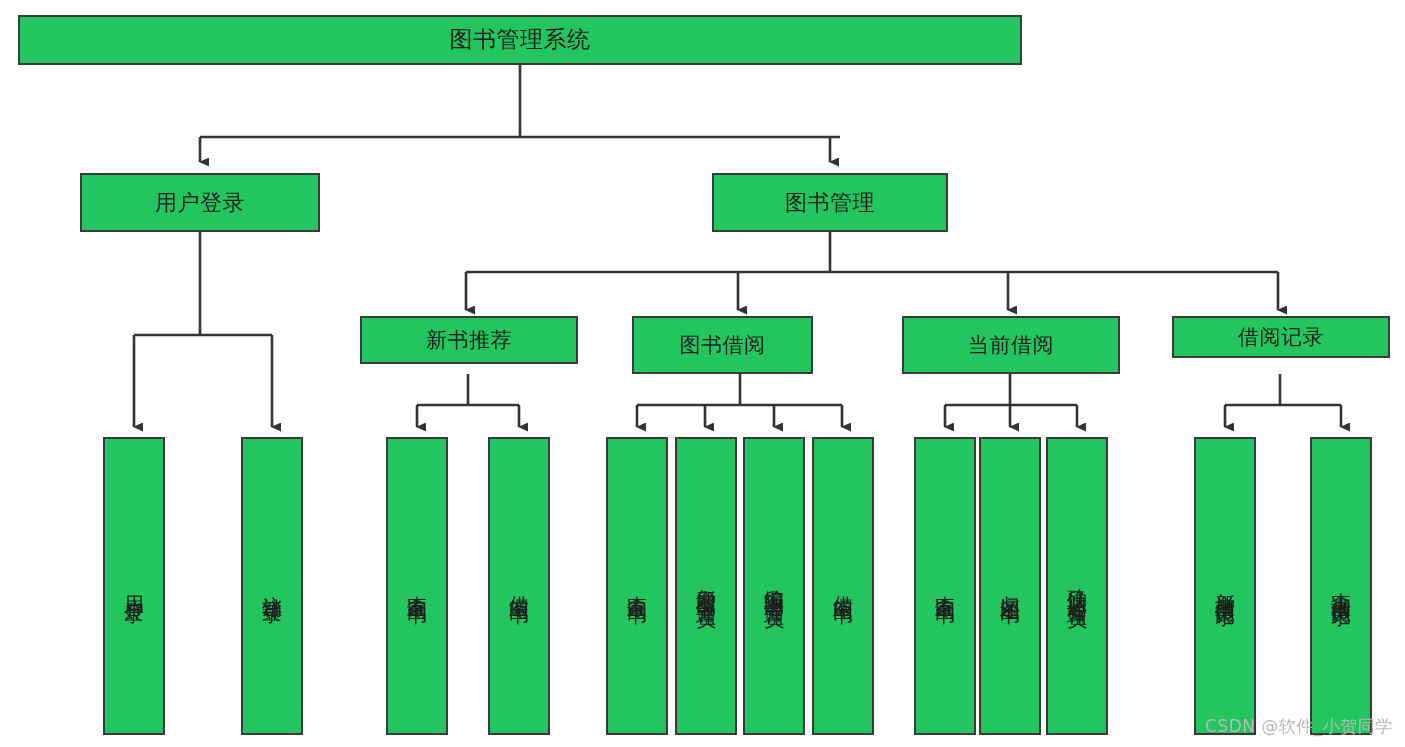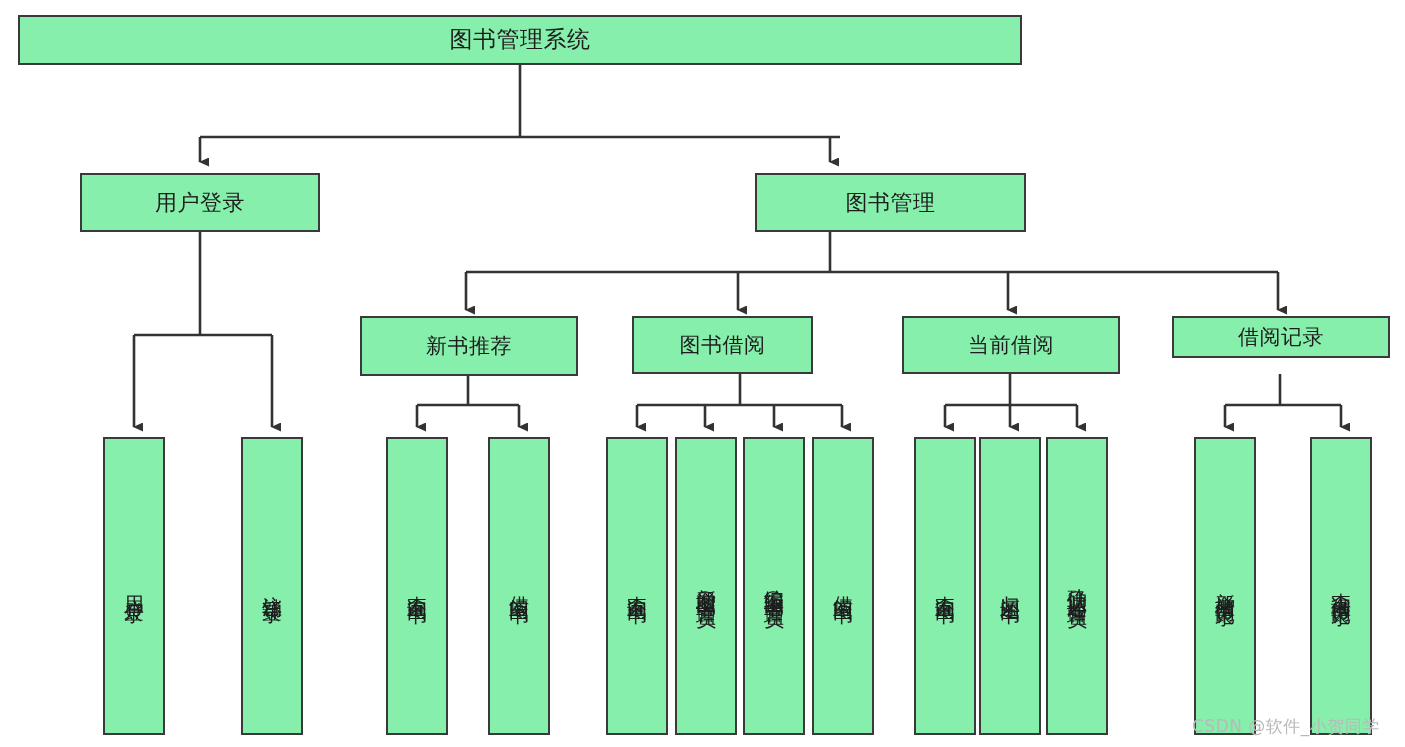--- a/index.html
+++ b/index.html
@@ -22,21 +22,21 @@
     position: absolute;
     left: 0;
     top: 0;
     width: 1405px;
     height: 747px;
     pointer-events: none;
   }
   .node {
     position: absolute;
     box-sizing: border-box;
-    background: #86efac;
+    background: #22c55e;
     border: 2.4px solid #3a3a3a;
     display: flex;
     align-items: center;
     justify-content: center;
     color: #1d1d1d;
     z-index: 2;
   }
   .node-label {
     display: block;
     text-align: center;
@@ -65,20 +65,21 @@
     max-height: 100%;
   }
   .watermark {
     position: absolute;
     z-index: 5;
     color: #b9b9b9;
     font-size: 17px;
     letter-spacing: 0.5px;
     white-space: nowrap;
     user-select: none;
+    margin-left: 13px;
   }
 </style>
 </head>
 <body>
 
 <div id="diagram-root">
 
   <svg id="edge-layer" viewBox="0 0 1405 747" width="1405" height="747" xmlns="http://www.w3.org/2000/svg">
     <defs>
       <marker id="arrowhead" markerWidth="9" markerHeight="10" refX="4.5" refY="9" orient="auto" markerUnits="userSpaceOnUse">
@@ -130,25 +131,25 @@
   </svg>
 
   <div class="node level-0" style="left:18px; top:15px; width:1004px; height:50px;">
     <span class="node-label">图书管理系统</span>
   </div>
 
   <div class="node level-1" style="left:80px; top:173px; width:240px; height:59px;">
     <span class="node-label">用户登录</span>
   </div>
 
-  <div class="node level-1" style="left:712px; top:173px; width:271px; height:59px;margin-left:43px;">
+  <div class="node level-1" style="left:712px; top:173px; width:236px; height:59px;">
     <span class="node-label">图书管理</span>
   </div>
 
-  <div class="node level-2" style="left:360px; top:316px; width:218px; height:60px;">
+  <div class="node level-2" style="left:360px; top:316px; width:218px; height:48px;">
     <span class="node-label">新书推荐</span>
   </div>
 
   <div class="node level-2" style="left:632px; top:316px; width:181px; height:58px;">
     <span class="node-label">图书借阅</span>
   </div>
 
   <div class="node level-2" style="left:902px; top:316px; width:218px; height:58px;">
     <span class="node-label">当前借阅</span>
   </div>

